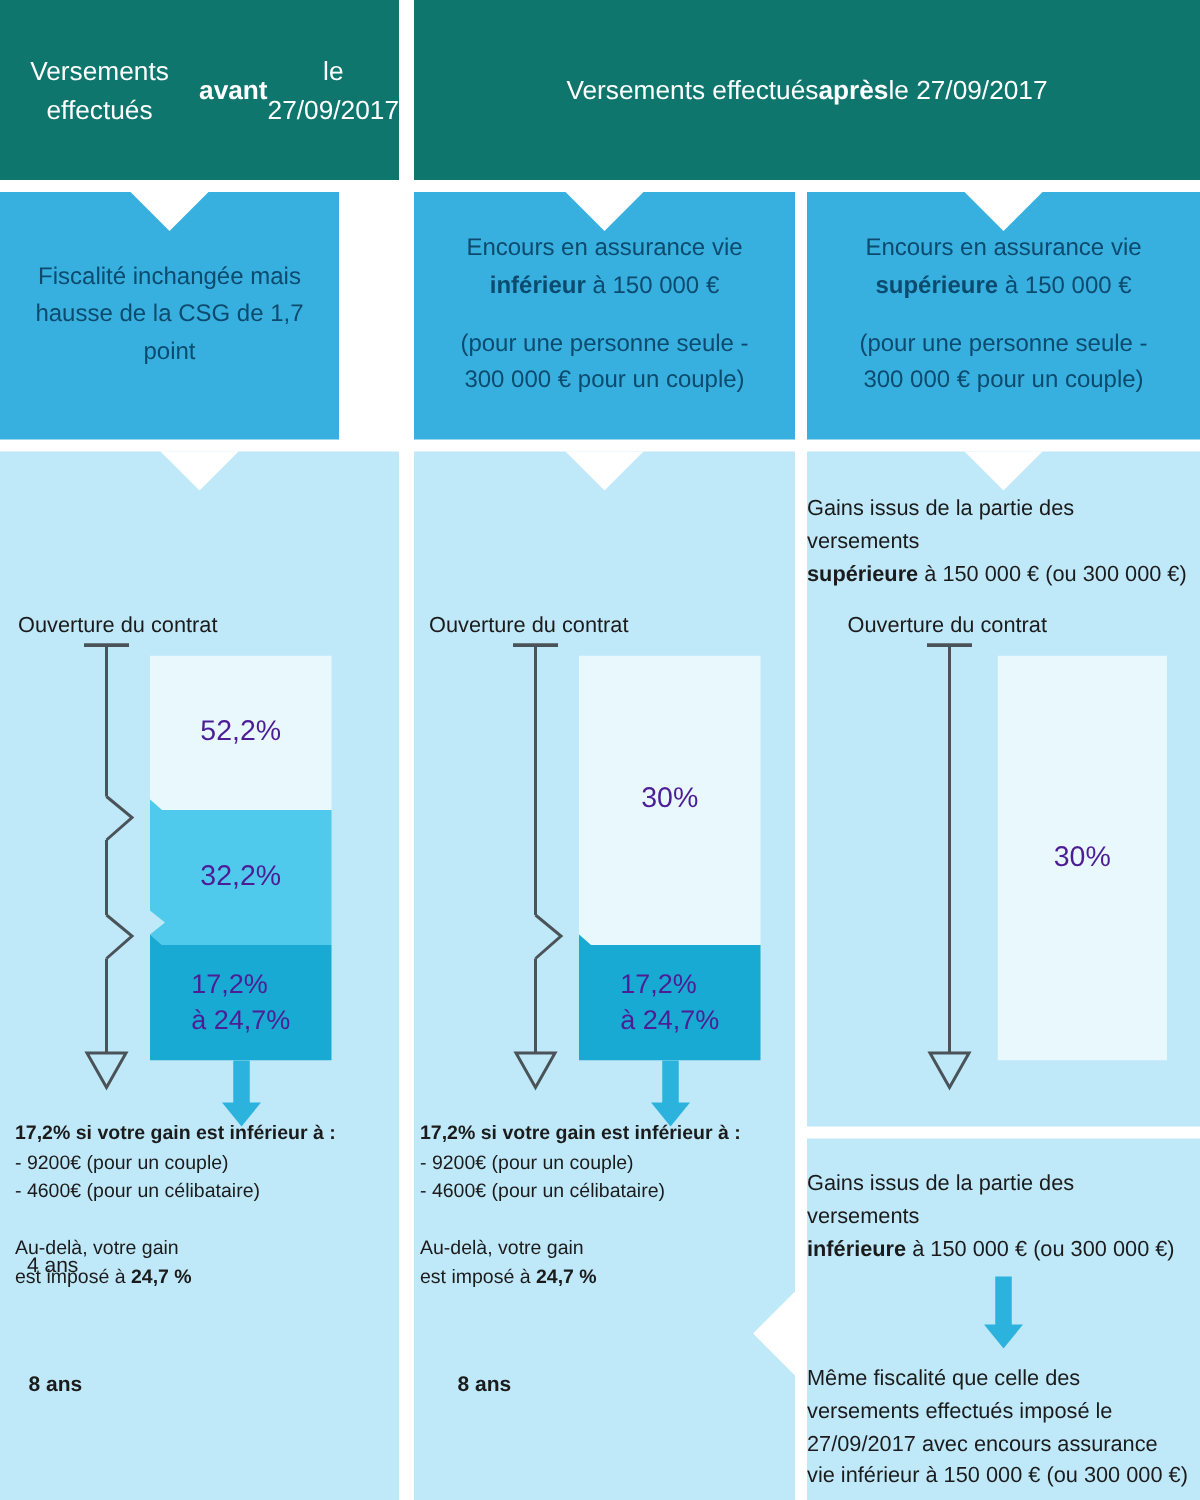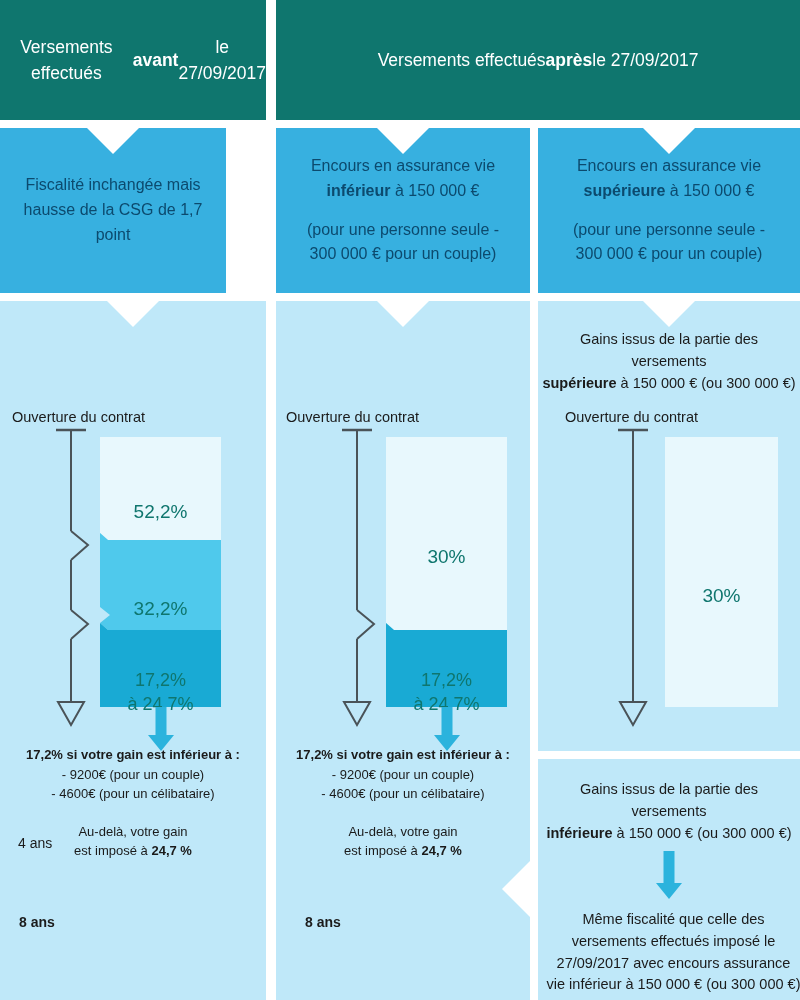--- a/index.html
+++ b/index.html
@@ -54,31 +54,31 @@
   
   .notch-left{
     position:absolute;
     width:0;height:0;
     border-top:28px solid transparent;
     border-bottom:28px solid transparent;
     border-right:28px solid #ffffff;
   }
 
   
-  .ptxt{position:absolute;text-align:center;line-height:1.5;}
+  .ptxt{position:absolute;line-height:1.5;}
   .ptxt b{font-weight:bold;}
 
   
   .tl-label{position:absolute;font-size:14.5px;white-space:nowrap;}
   .tl-years{position:absolute;font-size:14px;white-space:nowrap;margin-top:24px;}
   .tl-years.bold{font-weight:bold;}
 
   
   .bar{position:absolute;display:flex;align-items:center;justify-content:center;
-       text-align:center;font-size:19px;line-height:1.3;color:#0f766e;margin-top:24px;}
+       text-align:left;font-size:19px;line-height:1.3;color:#4c1d95;}
   .bar.small{font-size:18px;}
 
   
   .cyarrow{position:absolute;}
   .cyarrow .stem{position:absolute;left:50%;transform:translateX(-50%);
                  background:#2bb3dd;}
   .cyarrow .head{position:absolute;left:50%;transform:translateX(-50%);
                  width:0;height:0;border-left:13px solid transparent;
                  border-right:13px solid transparent;border-top:16px solid #2bb3dd;}
 </style>

